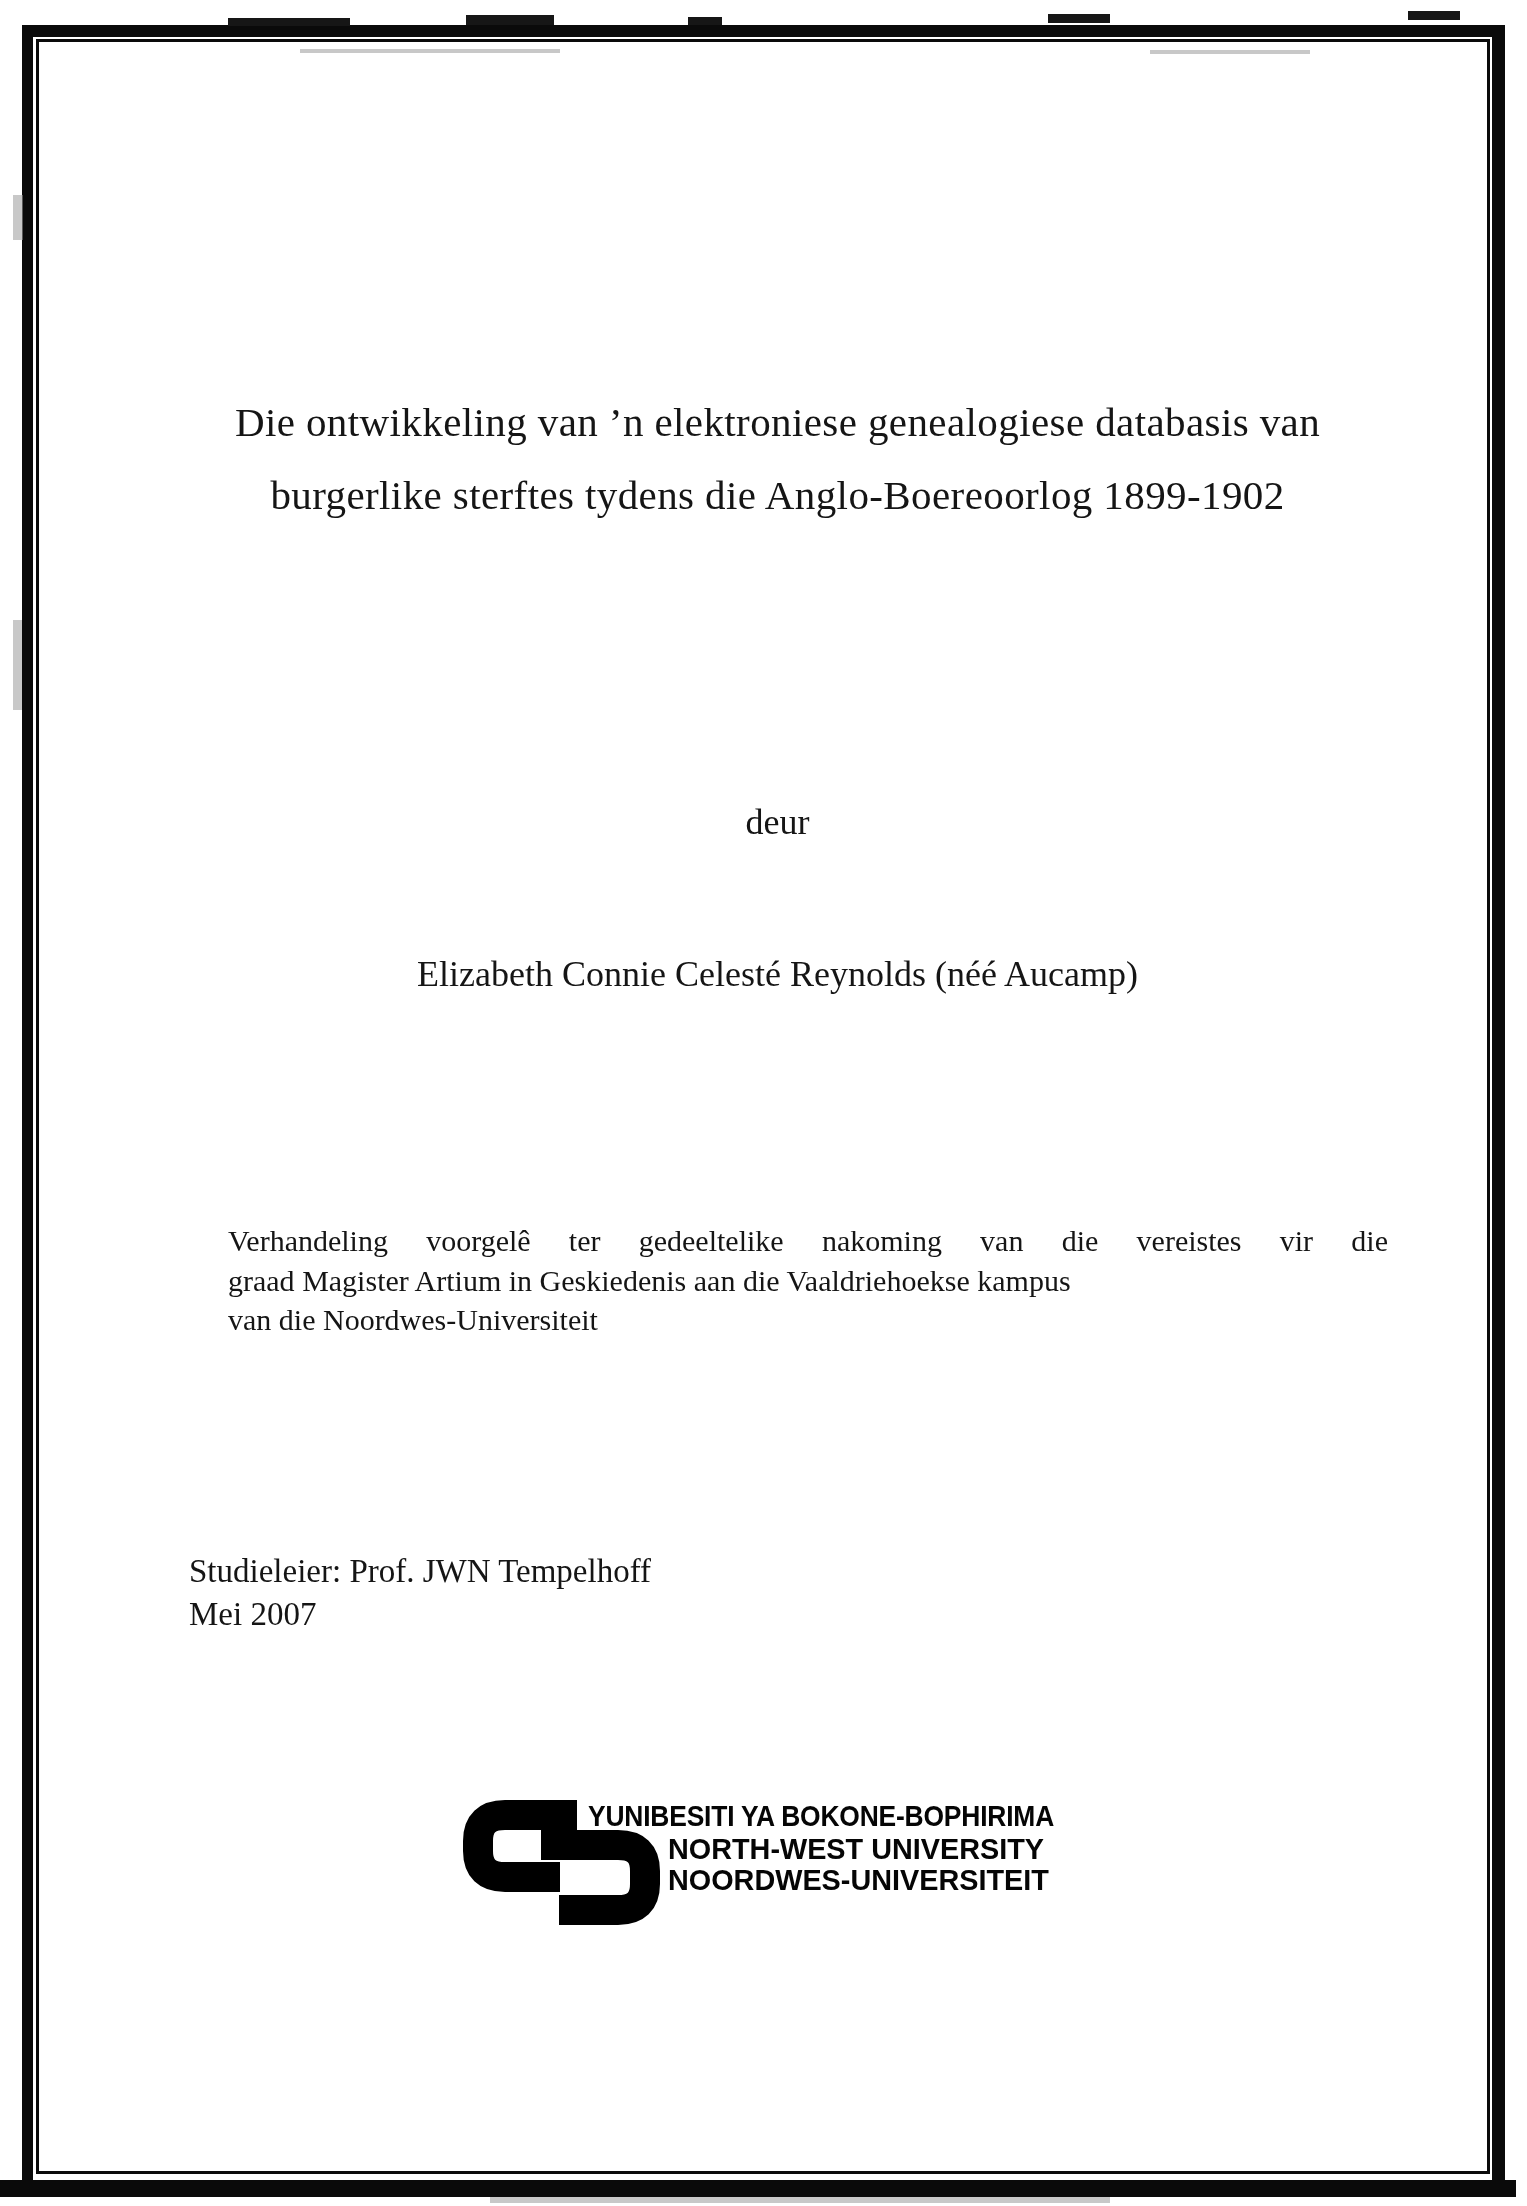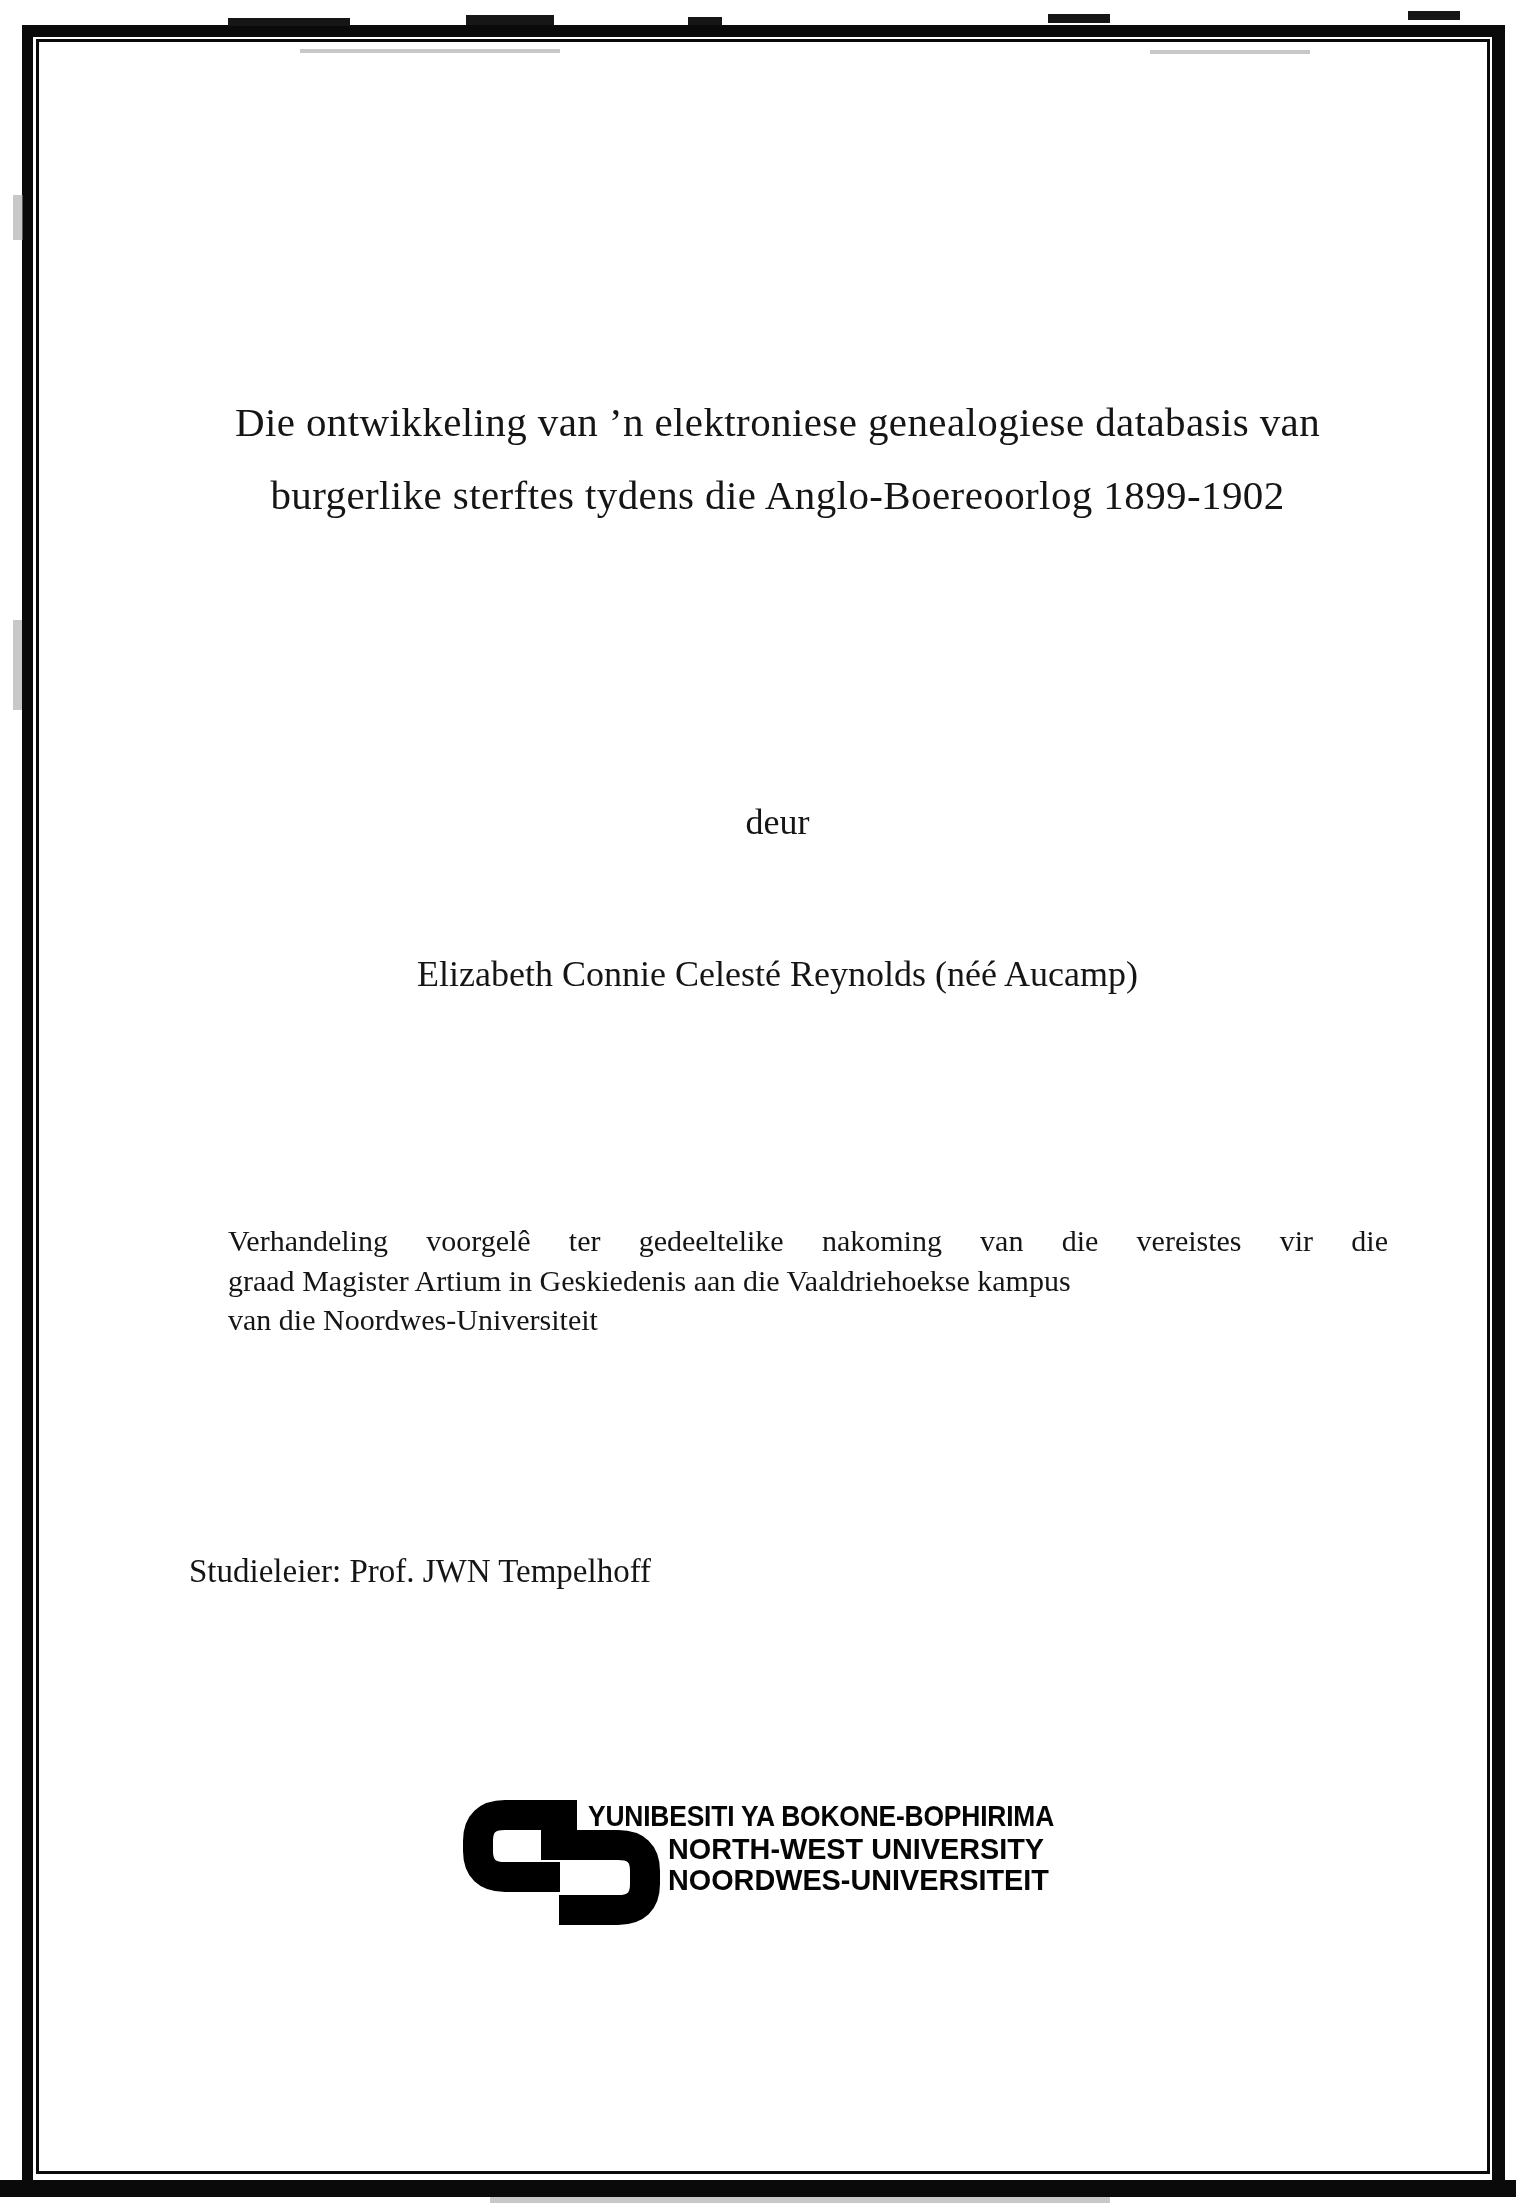--- a/index.html
+++ b/index.html
@@ -92,20 +92,21 @@
   <div class="centered author">Elizabeth Connie Celesté Reynolds (néé Aucamp)</div>
 
   <div class="note">
     <div class="justified">Verhandeling voorgelê ter gedeeltelike nakoming van die vereistes vir die</div>
     <div><span>graad </span><span class="italic">Magister Artium</span><span> in Geskiedenis aan die Vaaldriehoekse kampus</span></div>
     <div>van die Noordwes-Universiteit</div>
   </div>
 
   <div class="supervisor-block">
     <div>Studieleier: Prof. JWN Tempelhoff</div>
+    <div>Mei 2007</div>
   </div>
 
   <svg class="logo-mark" width="197" height="133" viewBox="0 0 197 133" aria-hidden="true">
     <path d="M 114 18 H 42 Q 15 18 15 44 V 54 Q 15 80 42 80 H 97" fill="none" stroke="#000000" stroke-width="30"></path>
     <path d="M 78 48 H 155 Q 182 48 182 74 V 87 Q 182 113 155 113 H 96" fill="none" stroke="#000000" stroke-width="30"></path>
   </svg>
   <div class="logo-line logo-line-1">YUNIBESITI YA BOKONE-BOPHIRIMA</div>
   <div class="logo-line logo-line-2">NORTH-WEST UNIVERSITY</div>
   <div class="logo-line logo-line-3">NOORDWES-UNIVERSITEIT</div>
 

